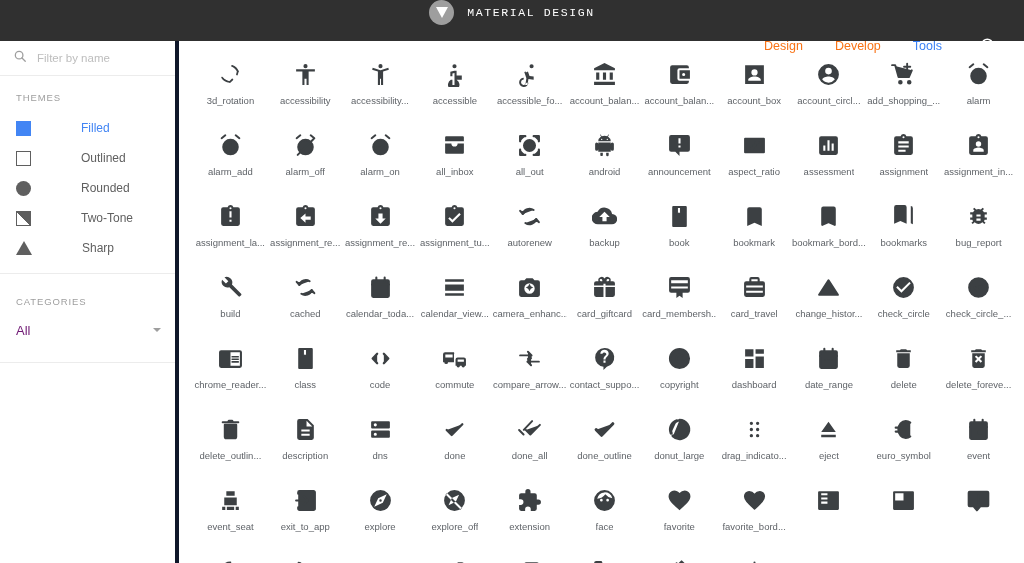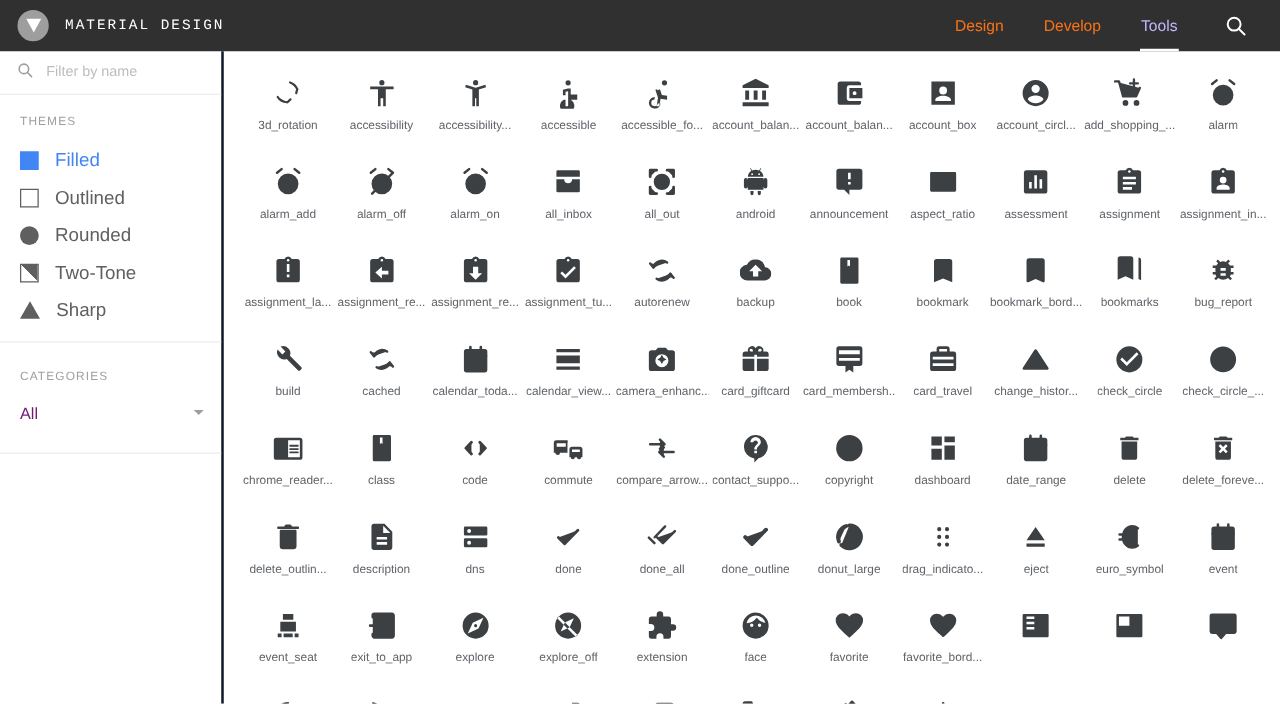--- a/index.html
+++ b/index.html
@@ -13,20 +13,21 @@
   }
 
   
   .topbar {
     height: 41px;
     background: #303030;
     display: flex;
     align-items: center;
     padding: 0 14px 0 14px;
     position: relative;
+    flex-direction: column;
   }
   .brand { display: flex; align-items: center; gap: 13px; }
   .logo-circle {
     width: 25px; height: 25px; border-radius: 50%;
     background: #9e9e9e;
     display: flex; align-items: center; justify-content: center;
   }
   .logo-tri {
     width: 0; height: 0;
     border-left: 6.5px solid transparent;
@@ -47,40 +48,40 @@
   .navitem {
     color: #f97316;
     font-size: 12.5px;
     padding: 0 16px;
     height: 100%;
     display: flex; align-items: center;
     position: relative;
     cursor: pointer;
     white-space: nowrap;
   }
-  .navitem.active { color: #c4b5fd; }
+  .navitem.active { color: #3b82f6; }
   .navitem.active::after {
     content: "";
     position: absolute;
     left: 15px; right: 15px; bottom: 0;
     height: 2px; background: #ffffff;
   }
   .search-btn {
     width: 44px; height: 41px;
     display: flex; align-items: center; justify-content: center;
     cursor: pointer; margin-left: 8px;
   }
 
   
   .body-wrap { display: flex; height: 522px; }
 
   
   .sidebar {
     width: 179px;
-    border-right: 2px solid #0f172a;
+    border-right: 4px solid #0f172a;
     background: #ffffff;
     flex: 0 0 179px;
     height: 100%;
   }
   .filter-row {
     height: 35px;
     display: flex; align-items: center;
     padding: 0 10px 0 13px;
     gap: 10px;
     border-bottom: 1px solid #ececec;
@@ -104,21 +105,21 @@
     padding: 0 0 10px 16px;
     font-weight: 400;
   }
   .theme-item {
     display: flex; align-items: center;
     gap: 13px;
     height: 30px;
     padding: 0 0 0 16px;
     cursor: pointer;
   }
-  .theme-label { font-size: 15px; color: #5f5f5f; }
+  .theme-label { font-size: 12px; color: #5f5f5f; margin-left: 37px; }
   .theme-item.selected .theme-label { color: #4285f4; }
   .sw { width: 15px; height: 15px; flex: 0 0 15px; display:block; }
   .sw-filled { background: #4285f4; }
   .sw-outlined { border: 1.8px solid #5f5f5f; background: transparent; }
   .sw-rounded { background: #5f5f5f; border-radius: 50%; }
   .sw-twotone {
     border: 1.8px solid #5f5f5f;
     background: linear-gradient(to bottom left, #5f5f5f 50%, transparent 50%);
   }
   .sw-sharp {

